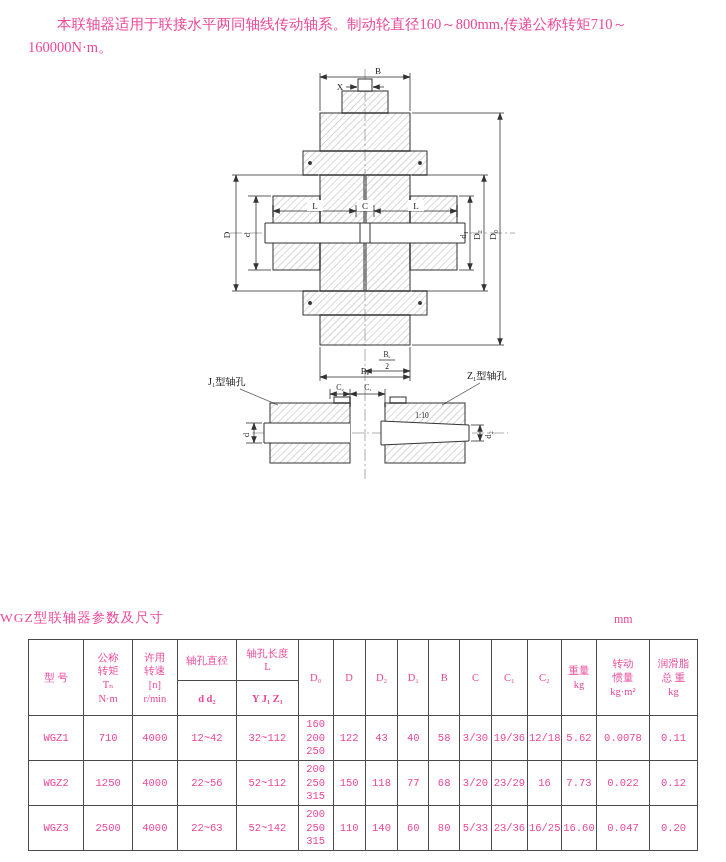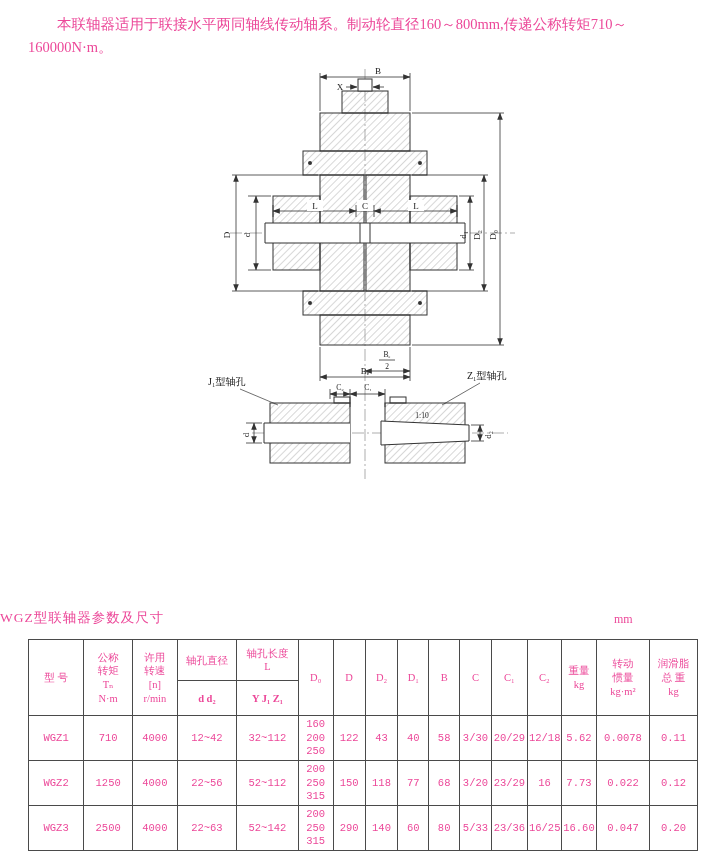--- a/index.html
+++ b/index.html
@@ -242,21 +242,21 @@
         <td>12~42</td>
         <td>32~112</td>
         <td>160
 200
 250</td>
         <td>122</td>
         <td>43</td>
         <td>40</td>
         <td>58</td>
         <td>3/30</td>
-        <td>20/29</td>
+        <td>19/36</td>
         <td>12/18</td>
         <td>5.62</td>
         <td>0.0078</td>
         <td>0.11</td>
       </tr>
       <tr>
         <td>WGZ2</td>
         <td>1250</td>
         <td>4000</td>
         <td>22~56</td>
@@ -277,21 +277,21 @@
       </tr>
       <tr>
         <td>WGZ3</td>
         <td>2500</td>
         <td>4000</td>
         <td>22~63</td>
         <td>52~142</td>
         <td>200
 250
 315</td>
-        <td>290</td>
+        <td>110</td>
         <td>140</td>
         <td>60</td>
         <td>80</td>
         <td>5/33</td>
         <td>23/36</td>
         <td>16/25</td>
         <td>16.60</td>
         <td>0.047</td>
         <td>0.20</td>
       </tr>

